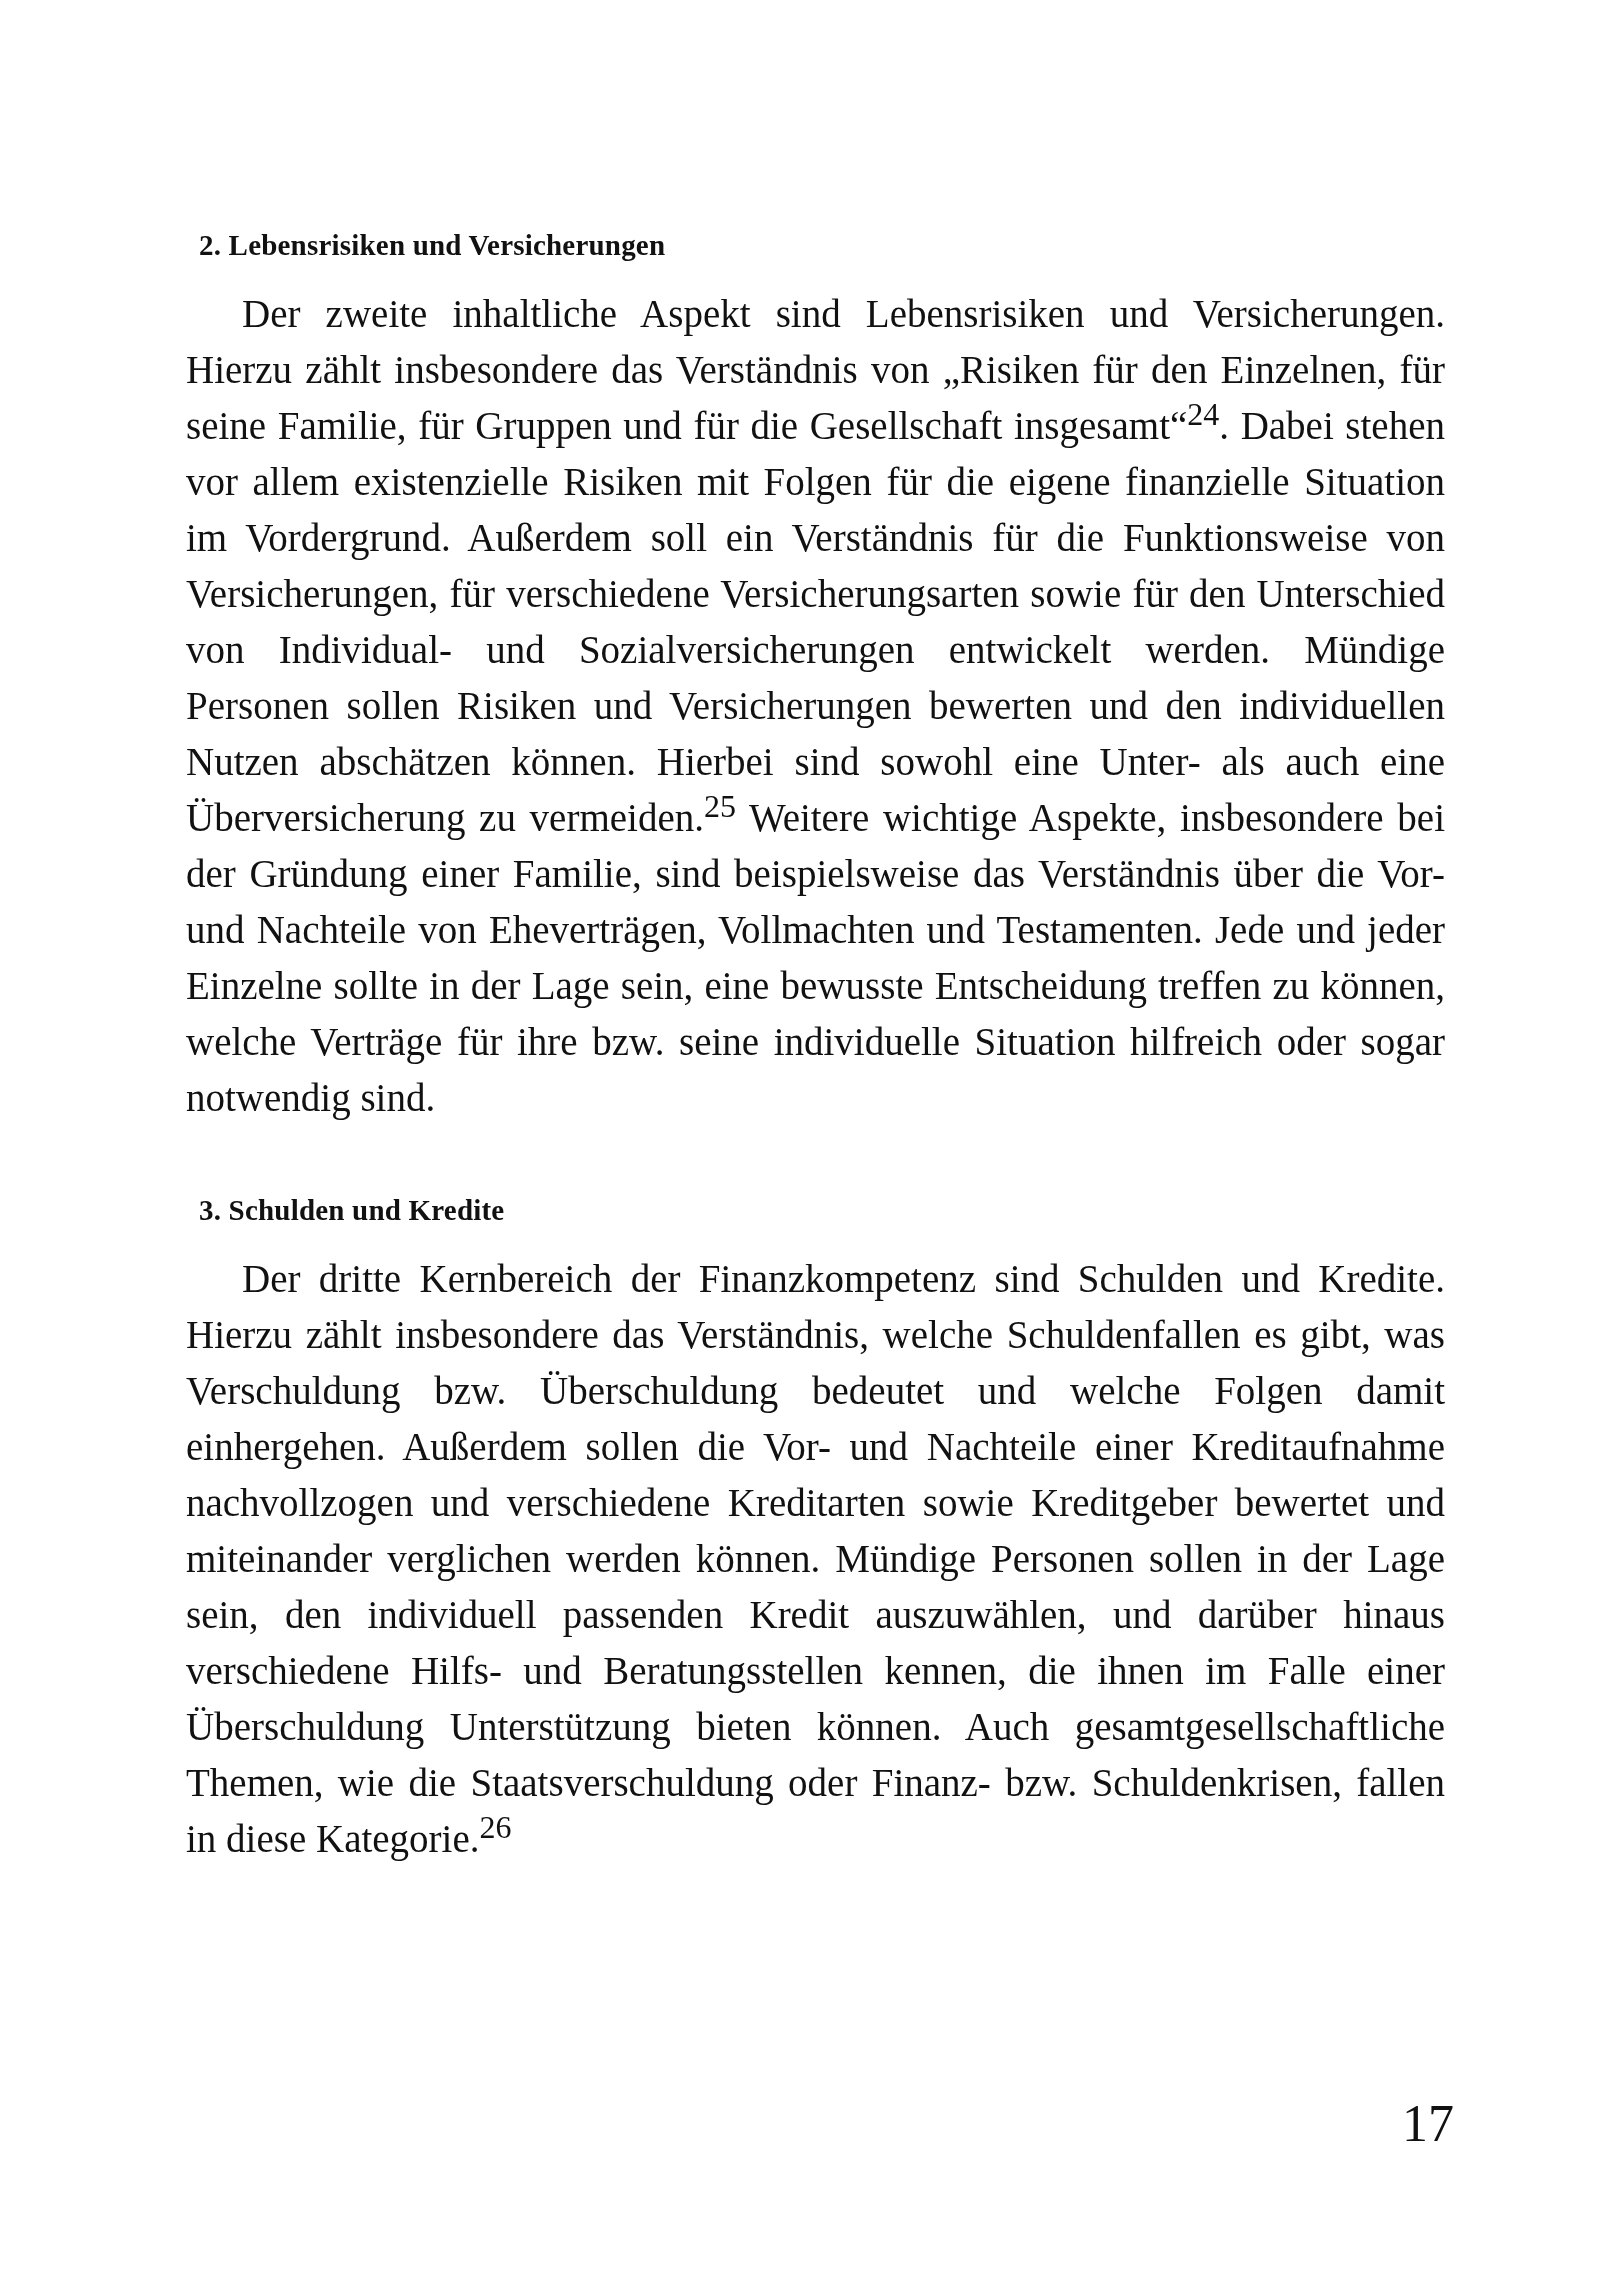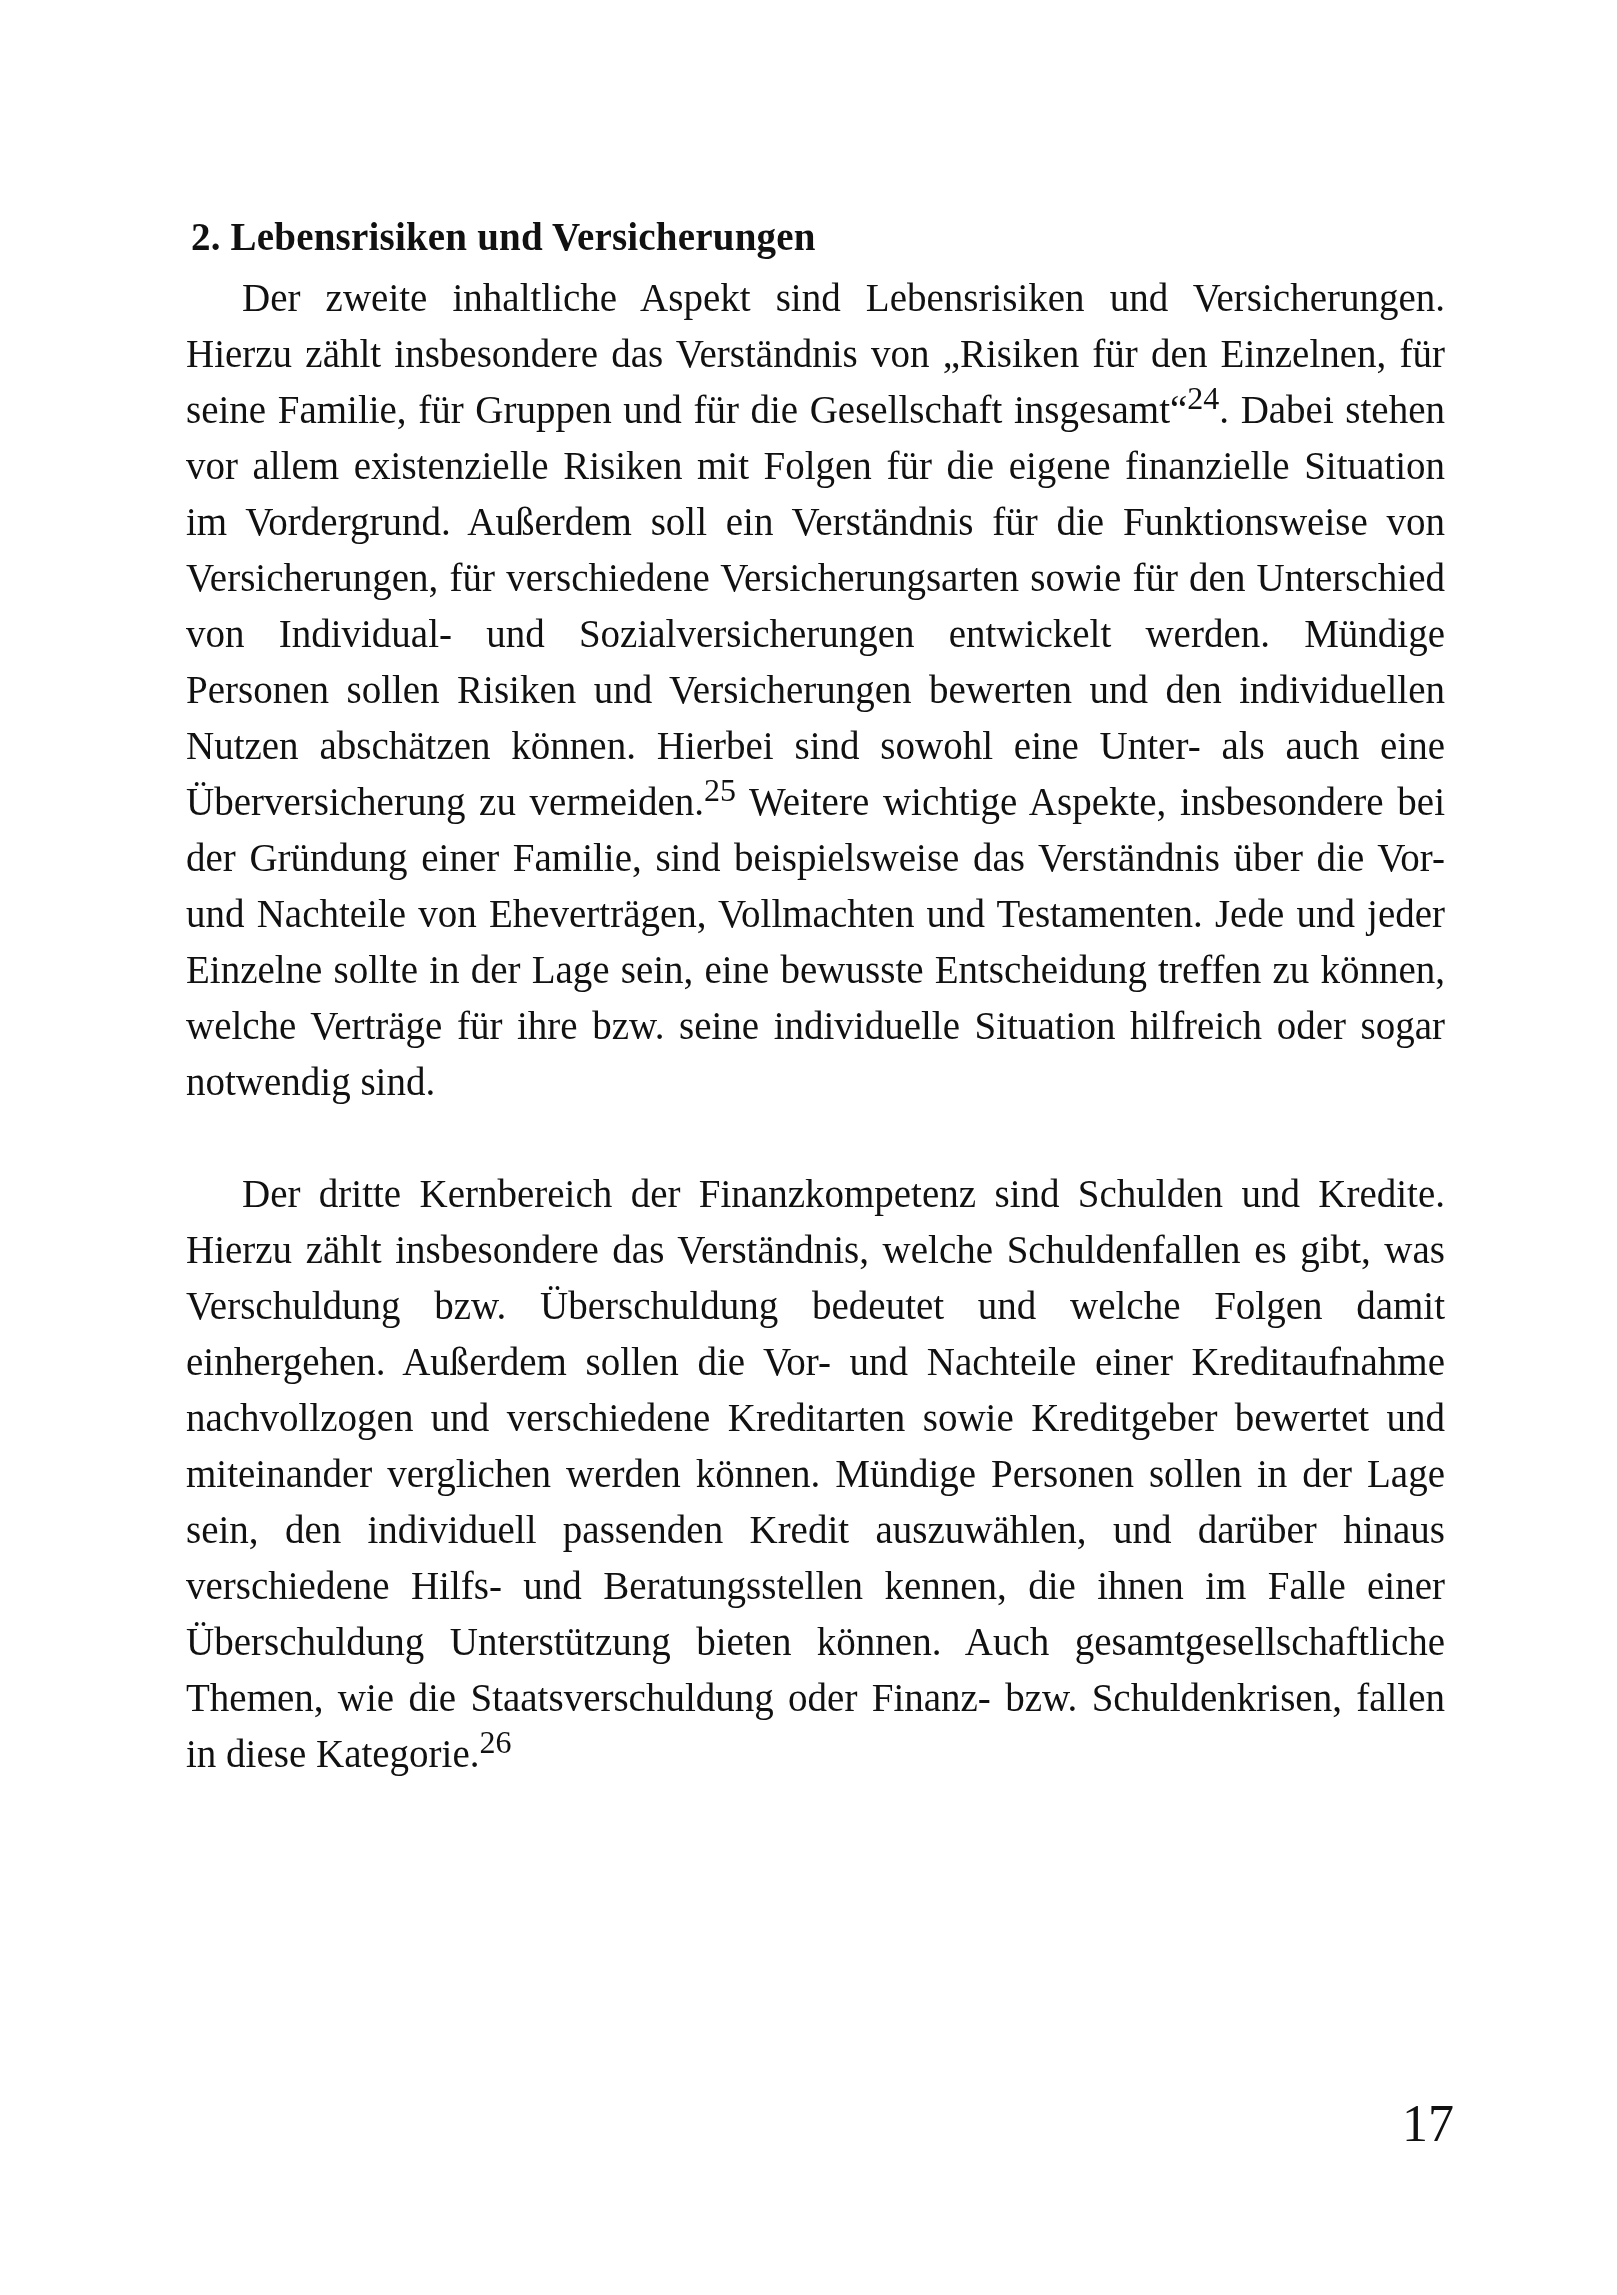--- a/index.html
+++ b/index.html
@@ -22,23 +22,23 @@
       width: 1259px;
     }
     .section {
       margin: 0;
     }
     .section + .section {
       margin-top: 56px;
     }
     .heading {
       font-weight: bold;
-      font-size: 39px;
+      font-size: 29px;
       line-height: 56px;
-      margin: 5px;
+      margin: 13px;
       letter-spacing: 0.2px;
     }
     .para {
       font-size: 39px;
       line-height: 56px;
       text-align: justify;
       hyphens: manual;
       margin: 0;
       text-indent: 56px;
     }
@@ -59,19 +59,20 @@
 <body>
 
 <div class="page">
 
   <div class="section">
     <h2 class="heading">2. Lebensrisiken und Versicherungen</h2>
     <p class="para"><span>Der zweite inhaltliche Aspekt sind Lebensrisiken und Versicherun­gen. Hierzu zählt insbesondere das Verständnis von „Risiken für den Einzelnen, für seine Familie, für Gruppen und für die Gesellschaft ins­gesamt“</span><sup>24</sup><span>. Dabei stehen vor allem existenzielle Risiken mit Folgen für die eigene finanzielle Situation im Vordergrund. Außerdem soll ein Verständnis für die Funktionsweise von Versicherungen, für verschie­dene Versicherungsarten sowie für den Unterschied von Individual- und Sozialversicherungen entwickelt werden. Mündige Personen sol­len Risiken und Versicherungen bewerten und den individuellen Nut­zen abschätzen können. Hierbei sind sowohl eine Unter- als auch eine Überversicherung zu vermeiden.</span><sup>25</sup><span> Weitere wichtige Aspekte, insbeson­dere bei der Gründung einer Familie, sind beispielsweise das Verständ­nis über die Vor- und Nachteile von Eheverträgen, Vollmachten und Testamenten. Jede und jeder Einzelne sollte in der Lage sein, eine be­wusste Entscheidung treffen zu können, welche Verträge für ihre bzw. seine individuelle Situation hilfreich oder sogar notwendig sind.</span></p>
   </div>
 
   <div class="section">
+    <h2 class="heading">3. Schulden und Kredite</h2>
     <p class="para"><span>Der dritte Kernbereich der Finanzkompetenz sind Schulden und Kredite. Hierzu zählt insbesondere das Verständnis, welche Schulden­fallen es gibt, was Verschuldung bzw. Überschuldung bedeutet und welche Folgen damit einhergehen. Außerdem sollen die Vor- und Nachteile einer Kreditaufnahme nachvollzogen und verschiedene Kre­ditarten sowie Kreditgeber bewertet und miteinander verglichen wer­den können. Mündige Personen sollen in der Lage sein, den individuell passenden Kredit auszuwählen, und darüber hinaus verschiedene Hilfs- und Beratungsstellen kennen, die ihnen im Falle einer Überschul­dung Unterstützung bieten können. Auch gesamtgesellschaftliche The­men, wie die Staatsverschuldung oder Finanz- bzw. Schuldenkrisen, fallen in diese Kategorie.</span><sup>26</sup></p>
   </div>
 
 </div>
 
 <div class="page-number">17</div>
 
 
 </body></html>

